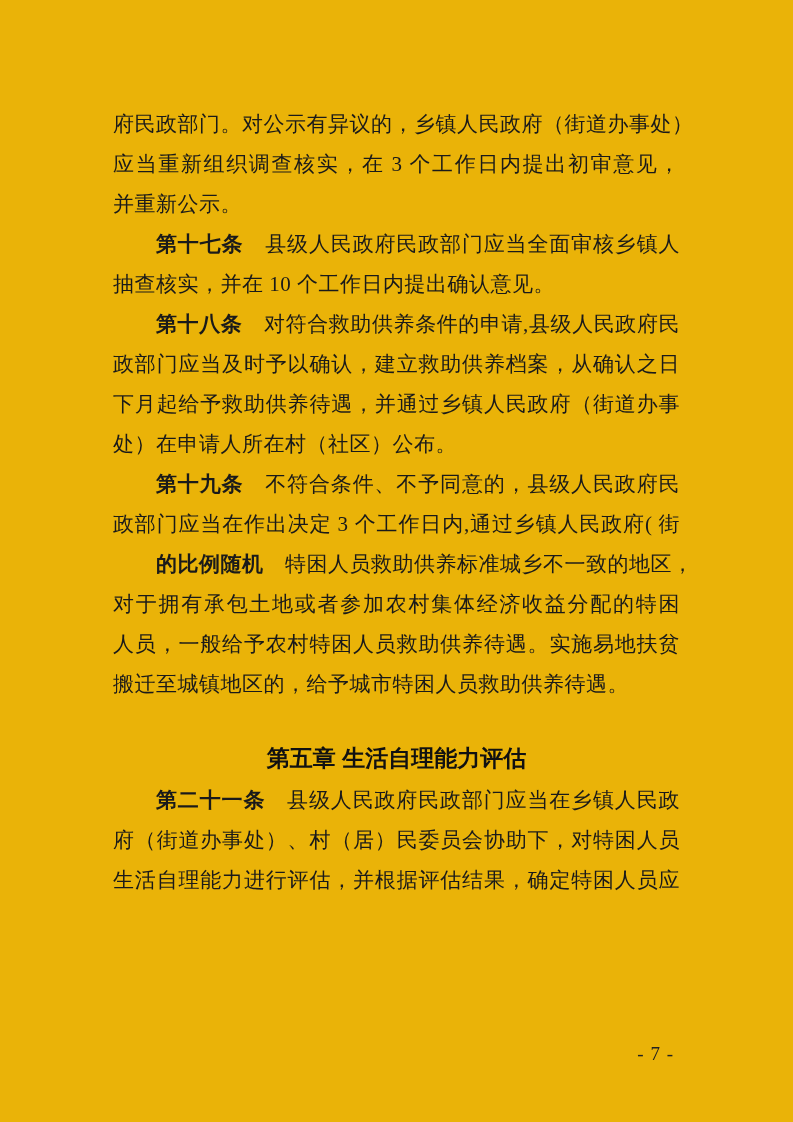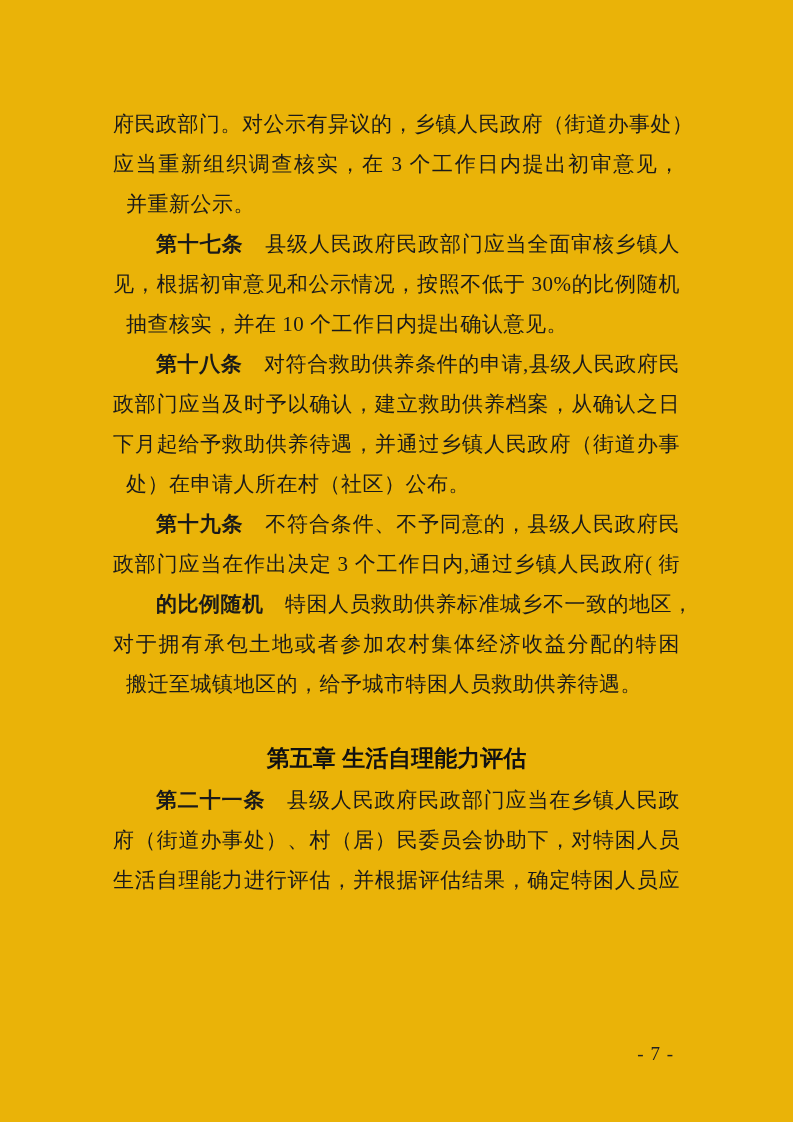--- a/index.html
+++ b/index.html
@@ -27,21 +27,20 @@
     line-height: 40px;
     font-size: 21px;
     white-space: nowrap;
     text-align: justify;
     text-align-last: justify;
     letter-spacing: 0.5px;
   }
   .line.end {
     text-align: left;
     text-align-last: left;
-    margin-left: 13px;
   }
   .line.indent {
     text-indent: 43px;
   }
   .article-no {
     font-weight: 700;
   }
   .chapter-heading {
     height: 40px;
     line-height: 40px;
@@ -70,33 +69,33 @@
 
 <div class="page">
 
   <div class="text-block">
 
     <div class="line"><span class="article-no"></span><span>府民政部门。对公示有异议的，乡镇人民政府（街道办事处）</span></div>
     <div class="line"><span class="article-no"></span><span>应当重新组织调查核实，在 3 个工作日内提出初审意见，</span></div>
     <div class="line end"><span class="article-no"></span><span>并重新公示。</span></div>
 
     <div class="line indent"><span class="article-no">第十七条</span><span>　县级人民政府民政部门应当全面审核乡镇人</span></div>
-    <div class="line"><span class="article-no"></span><span>见，根据初审意见和公示情况，按照不低于 30%的比例随机</span></div>
     <div class="line end"><span class="article-no"></span><span>抽查核实，并在 10 个工作日内提出确认意见。</span></div>
 
     <div class="line indent"><span class="article-no">第十八条</span><span>　对符合救助供养条件的申请,县级人民政府民</span></div>
     <div class="line"><span class="article-no"></span><span>政部门应当及时予以确认，建立救助供养档案，从确认之日</span></div>
     <div class="line"><span class="article-no"></span><span>下月起给予救助供养待遇，并通过乡镇人民政府（街道办事</span></div>
     <div class="line end"><span class="article-no"></span><span>处）在申请人所在村（社区）公布。</span></div>
 
     <div class="line indent"><span class="article-no">第十九条</span><span>　不符合条件、不予同意的，县级人民政府民</span></div>
     <div class="line"><span class="article-no"></span><span>政部门应当在作出决定 3 个工作日内,通过乡镇人民政府( 街</span></div>
 
     <div class="line indent"><span class="article-no">的比例随机</span><span>　特困人员救助供养标准城乡不一致的地区，</span></div>
     <div class="line"><span class="article-no"></span><span>对于拥有承包土地或者参加农村集体经济收益分配的特困</span></div>
+    <div class="line"><span class="article-no"></span><span>人员，一般给予农村特困人员救助供养待遇。实施易地扶贫</span></div>
     <div class="line end"><span class="article-no"></span><span>搬迁至城镇地区的，给予城市特困人员救助供养待遇。</span></div>
 
     <div class="chapter-heading">第五章 生活自理能力评估</div>
 
     <div class="line indent"><span class="article-no">第二十一条</span><span>　县级人民政府民政部门应当在乡镇人民政</span></div>
     <div class="line"><span class="article-no"></span><span>府（街道办事处）、村（居）民委员会协助下，对特困人员</span></div>
     <div class="line"><span class="article-no"></span><span>生活自理能力进行评估，并根据评估结果，确定特困人员应</span></div>
 
   </div>
 

